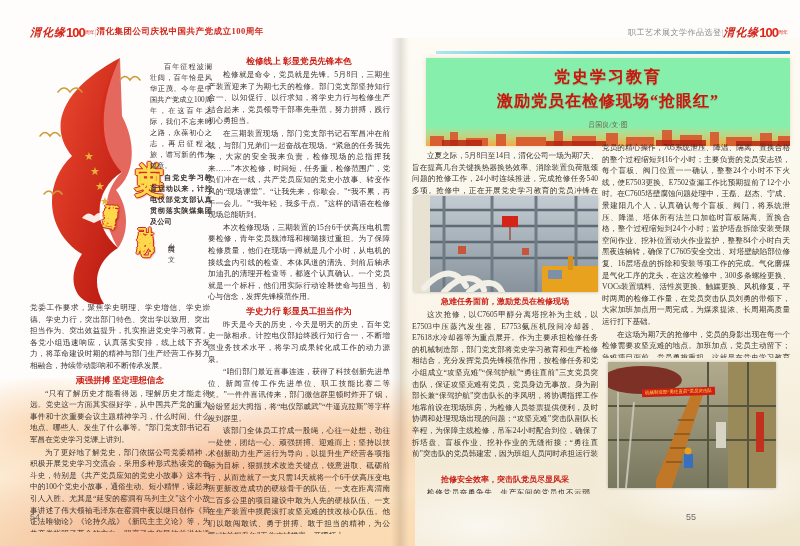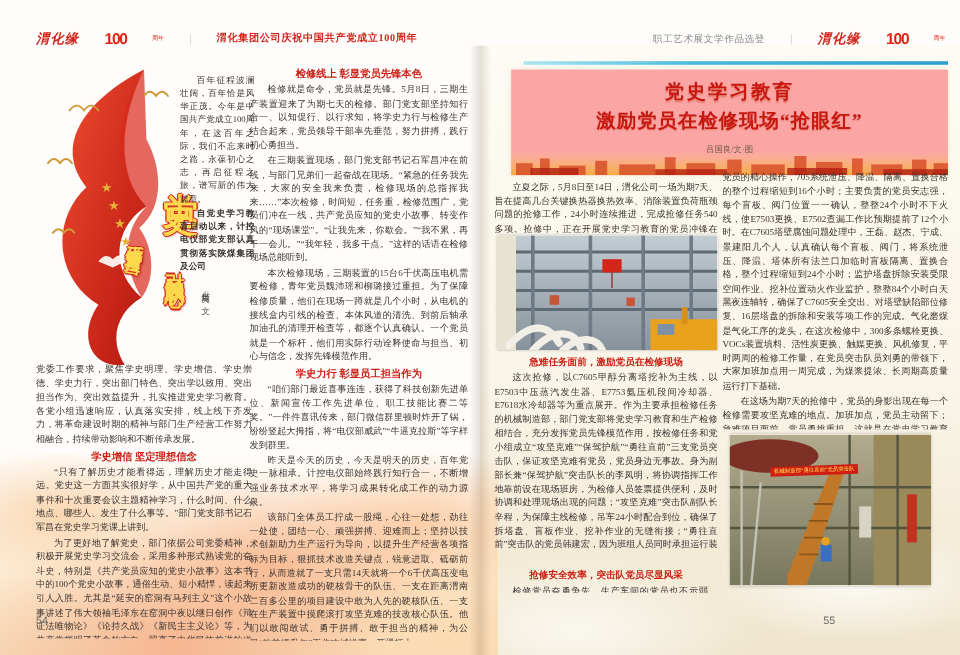--- a/index.html
+++ b/index.html
@@ -15,21 +15,21 @@
     background:
       radial-gradient(150px 80px at 12% 30%, rgba(249,205,160,.75), rgba(249,205,160,0) 70%),
       radial-gradient(200px 110px at 55% 55%, rgba(246,178,135,.8), rgba(246,178,135,0) 72%),
       radial-gradient(170px 90px at 85% 35%, rgba(250,195,150,.75), rgba(250,195,150,0) 70%),
       radial-gradient(240px 130px at 35% 95%, rgba(244,160,120,.65), rgba(244,160,120,0) 75%),
       radial-gradient(200px 120px at 90% 90%, rgba(252,218,175,.8), rgba(252,218,175,0) 75%),
       linear-gradient(rgba(255,255,255,0), rgba(252,232,205,.9) 60%, #f7dcb9 100%);}
   .gutter{position:absolute;left:391px;top:38px;width:18px;height:508px;z-index:3;
     background:linear-gradient(to right, rgba(90,70,50,0), rgba(90,70,50,.16) 50%, rgba(90,70,50,0));}
   
-  .hdr{position:absolute;top:24px;height:16px;font-size:8px;display:flex;align-items:center;gap:21px;z-index:4;}
+  .hdr{position:absolute;top:24px;height:16px;font-size:8px;display:flex;align-items:center;gap:0;z-index:4;}
   .hdr-left{left:30px;}
   .hdr-right{right:12px;}
   .logo-script{font-style:italic;font-weight:bold;color:#d2281e;font-size:11px;letter-spacing:1px;}
   .logo-100{color:#e02415;font-weight:bold;font-size:13px;font-family:"Liberation Sans",sans-serif;letter-spacing:-1px;text-align:center;}
   .logo-sub{color:#e02415;font-size:5px;line-height:1;}
   .hdr-sep{color:#bbb;font-size:9px;}
   .hdr-caption-l{color:#d2281e;font-weight:bold;font-size:8.5px;letter-spacing:.5px;}
   .hdr-caption-r{color:#888;font-size:8px;letter-spacing:.5px;}
   .cyan-line{position:absolute;left:436px;top:51px;width:354px;height:2.5px;z-index:4;
     background:linear-gradient(to right,#aee7ee,#49b9dd 40%,#2e9fd0);}
@@ -42,21 +42,21 @@
   .art{position:absolute;left:24px;top:56px;width:215px;height:260px;z-index:1;}
   .vtitle{position:absolute;writing-mode:vertical-rl;text-orientation:upright;font-weight:bold;
     color:#ffd94d;text-shadow:1px 0 0 #d3281c,-1px 0 0 #d3281c,0 1px 0 #d3281c,0 -1px 0 #d3281c,1px 1px 2px rgba(150,20,10,.5);
     z-index:2;font-family:"Liberation Serif",serif;}
   .t1{left:104px;top:80px;font-size:30px;letter-spacing:6px;}
   .t2{left:110px;top:158px;font-size:17px;letter-spacing:3px;}
   .t3{left:80px;top:136px;font-size:14px;letter-spacing:2px;transform:rotate(10deg);}
   .author-v{position:absolute;left:142px;top:182px;writing-mode:vertical-rl;text-orientation:upright;
     font-size:7px;color:#4a4440;z-index:2;letter-spacing:1px;}
   
-  .banner{position:absolute;left:426px;top:58px;width:364px;height:88px;z-index:2;background:#fca5a5;
+  .banner{position:absolute;left:426px;top:58px;width:364px;height:88px;z-index:2;background:#86efac;
     box-shadow:0 0 4px rgba(200,170,120,.35);overflow:hidden;}
   .banner-title{color:#c8170f;font-weight:bold;text-align:center;
     text-shadow:0 1px 1px rgba(180,60,20,.35);}
   .bt1{font-size:16px;margin-top:9px;letter-spacing:2px;}
   .bt2{font-size:16px;margin-top:3px;letter-spacing:1px;}
   .banner-author{position:absolute;left:0;right:0;bottom:16px;text-align:center;font-size:7px;color:#6e5a48;z-index:3;}
   .skyline{position:absolute;left:0;bottom:0;width:100%;height:26px;z-index:2;}
   
   .photo{position:absolute;z-index:2;overflow:hidden;box-shadow:0 0 3px rgba(0,0,0,.25);}
   .photo svg{display:block;}
@@ -119,34 +119,34 @@
     <span class="author-v">付尚英/文</span>
   </div>
 
   <div class="col" style="left:150px;top:62px;width:62px;height:240px;">
     <p style="font-size:7.2px;line-height:11px;text-indent:14px;">百年征程波澜壮阔，百年恰是风华正茂。今年是中国共产党成立100周年，在这百年之际，我们不忘来时之路，永葆初心之志，再启征程之旅，谱写新的伟大篇章。</p>
     <p style="font-size:7.2px;line-height:11px;text-indent:14px;font-weight:bold;">自党史学习教育启动以来，计控电仪部党支部认真贯彻落实陕煤集团及公司</p>
   </div>
 
   <div class="col" style="left:30px;top:302px;width:180px;height:230px;">
     <p style="text-indent:0;">党委工作要求，聚焦学史明理、学史增信、学史崇德、学史力行，突出部门特色、突出学以致用、突出担当作为、突出效益提升，扎实推进党史学习教育。各党小组迅速响应，认真落实安排，线上线下齐发力，将革命建设时期的精神与部门生产经营工作努力相融合，持续带动影响和不断传承发展。</p>
-    <div class="h-red">学史增信 坚定理想信念</div>
+    <div class="h-red">顽强拼搏 坚定理想信念</div>
     <p>“只有了解历史才能看得远，理解历史才能走得远。党史这一方面其实很好学，从中国共产党的重大事件和十次重要会议主题精神学习，什么时间、什么地点、哪些人、发生了什么事等。”部门党支部书记石军昌在党史学习党课上讲到。</p>
     <p>为了更好地了解党史，部门依据公司党委精神，积极开展党史学习交流会，采用多种形式熟读党的奋斗史，特别是《共产党员应知的党史小故事》这本书中的100个党史小故事，通俗生动、短小精悍，读起来引人入胜。尤其是“延安的窑洞有马列主义”这个小故事讲述了伟大领袖毛泽东在窑洞中夜以继日创作《辩证法唯物论》《论持久战》《新民主主义论》等，为共产党指明了革命的方向，照亮了中华民族前进的道路。</p>
 
   </div>
 
   <div class="col" style="left:208px;top:56px;width:182px;height:478px;">
     <div class="h-red" style="margin-top:0;">检修线上 彰显党员先锋本色</div>
     <p>检修就是命令，党员就是先锋。5月8日，三期生产装置迎来了为期七天的检修。部门党支部坚持知行合一、以知促行、以行求知，将学史力行与检修生产结合起来，党员领导干部率先垂范，努力拼搏，践行初心勇担当。</p>
     <p>在三期装置现场，部门党支部书记石军昌冲在前线，与部门兄弟们一起奋战在现场。“紧急的任务我先来，大家的安全我来负责，检修现场的总指挥我来……”本次检修，时间短，任务重，检修范围广，党员们冲在一线，共产党员应知的党史小故事、转变作风的“现场课堂”。“让我先来，你歇会。”“我不累，再干一会儿。”“我年轻，我多干点。”这样的话语在检修现场总能听到。</p>
     <p>本次检修现场，三期装置的15台6千伏高压电机需要检修，青年党员魏沛瑶和柳璐接过重担。为了保障检修质量，他们在现场一蹲就是几个小时，从电机的接线盒内引线的检查、本体风道的清洗、到前后轴承加油孔的清理开检查等，都逐个认真确认。一个党员就是一个标杆，他们用实际行动诠释使命与担当、初心与信念，发挥先锋模范作用。</p>
     <div class="h-red">学史力行 彰显员工担当作为</div>
+    <p>昨天是今天的历史，今天是明天的历史，百年党史一脉相承。计控电仪部始终践行知行合一，不断增强业务技术水平，将学习成果转化成工作的动力源泉。</p>
     <p>“咱们部门最近喜事连连，获得了科技创新先进单位、新闻宣传工作先进单位、职工技能比赛二等奖。”一件件喜讯传来，部门微信群里顿时炸开了锅，纷纷竖起大拇指，将“电仪部威武”“牛逼克拉斯”等字样发到群里。</p>
-    <p>昨天是今天的历史，今天是明天的历史，百年党史一脉相承。计控电仪部始终践行知行合一，不断增强业务技术水平，将学习成果转化成工作的动力源泉。</p>
     <p>该部门全体员工拧成一股绳，心往一处想，劲往一处使，团结一心、顽强拼搏、迎难而上；坚持以技术创新助力生产运行为导向，以提升生产经营各项指标为目标，狠抓技术改造关键点，锐意进取、砥砺前行，从而造就了一支只需14天就将一个6千伏高压变电所更新改造成功的硬核骨干的队伍、一支在距离渭南二百多公里的项目建设中敢为人先的硬核队伍、一支在生产装置中摸爬滚打攻坚克难的技改核心队伍。他们以敢闯敢试、勇于拼搏、敢于担当的精神，为公司“效益提升年”工作攻城拔寨、开疆拓土。</p>
   </div>
 
   <div class="pagenum" style="left:30px;top:512px;">54</div>
 
   <div class="banner">
     <div class="banner-title bt1">党史学习教育</div>
     <div class="banner-title bt2">激励党员在检修现场“抢眼红”</div>
     <div class="banner-author">吕国良/文·图</div>
     <svg class="skyline" viewBox="0 0 364 26" preserveAspectRatio="none">

